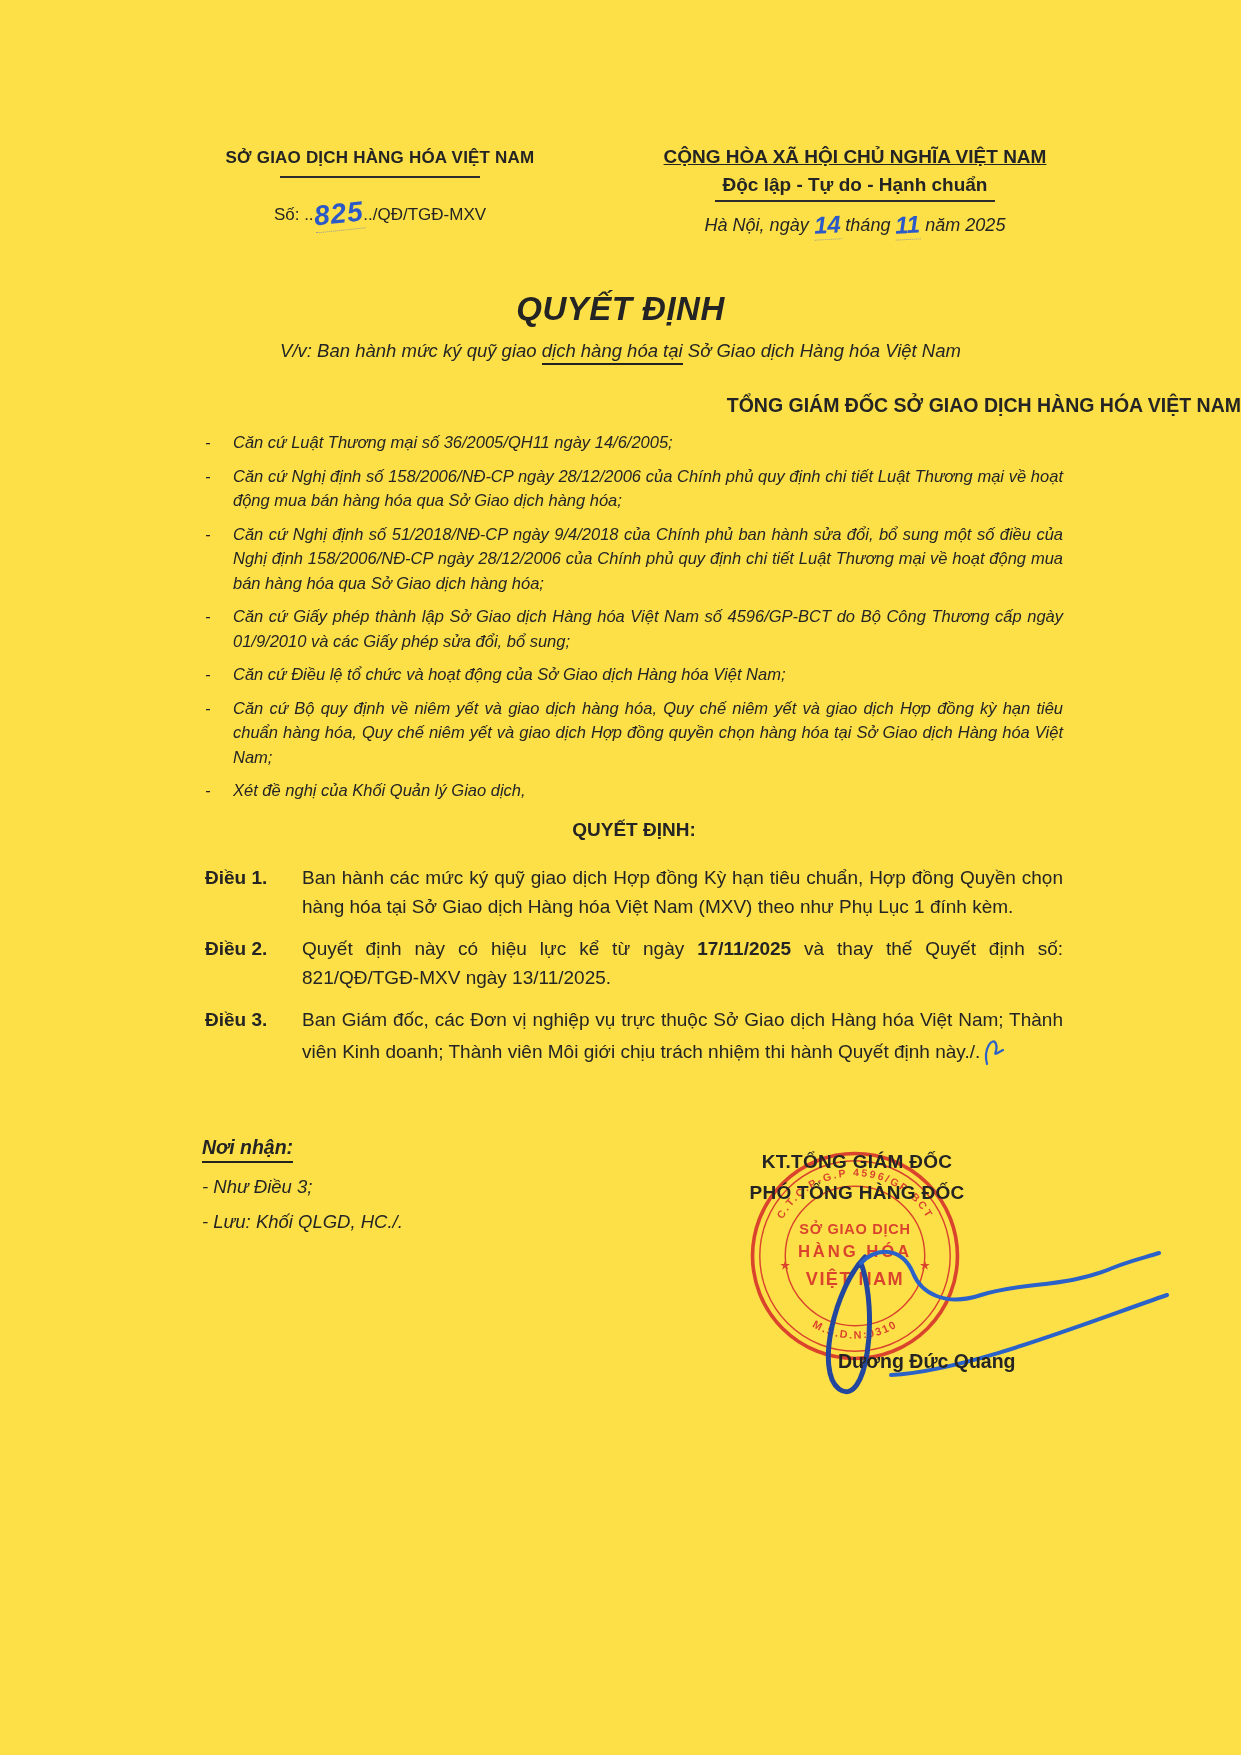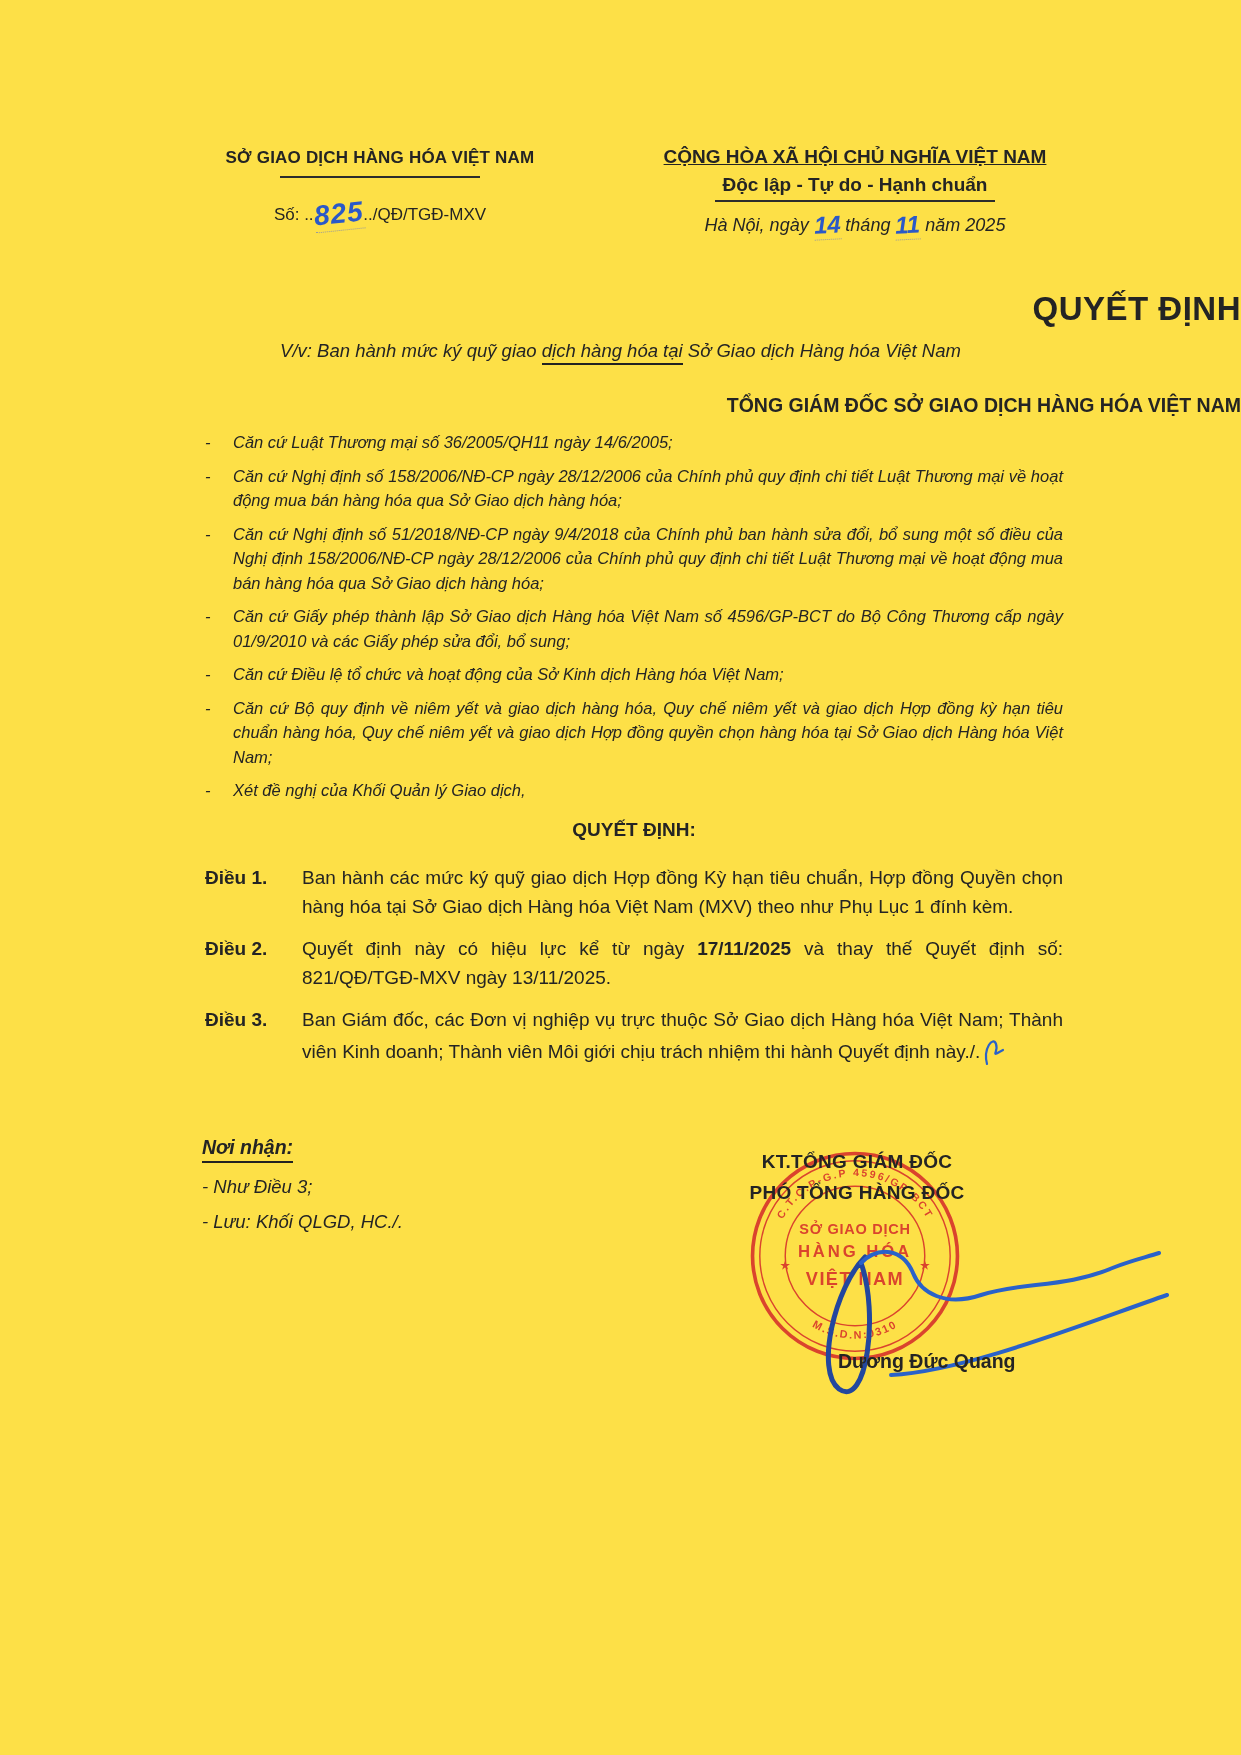--- a/index.html
+++ b/index.html
@@ -17,22 +17,22 @@
   .motto-1      { font-weight:700; font-size:19px;text-decoration:underline; }
   .motto-2      { display:inline-block; font-weight:700; font-size:19px; margin-top:6px;
                   border-bottom:2.5px solid #2c2c2c; padding:0 8px 4px; }
   .date-line    { margin-top:9px; font-style:italic; font-size:18px; }
   .hand         { color:#2b59c8; font-style:italic; font-weight:700; }
   .hand-number  { display:inline-block; font-size:28px; transform:rotate(-6deg);
                   vertical-align:-3px; letter-spacing:1px; border-bottom:1px dotted #9a9a9a; }
   .hand-date    { display:inline-block; font-size:24px; transform:rotate(-3deg);
                   vertical-align:-2px; border-bottom:1px dotted #9a9a9a; }
   
-  .title   { position:absolute; top:290px; left:0; width:100%; text-align:right;
-             font-weight:700; font-size:33px; letter-spacing:.5px; }
+  .title   { position:absolute; top:290px; left:0; width:100%; text-align:center;
+             font-weight:700; font-size:33px; letter-spacing:.5px;font-style:italic; }
   .subject { position:absolute; top:340px; left:0; width:100%; text-align:center;
              font-weight:400; font-style:italic; font-size:18.5px; }
   .subject-underline { border-bottom:2.5px solid #222; padding-bottom:2px; }
   .issuer-heading { position:absolute; top:394px; left:0; width:100%; text-align:right;
              font-weight:700; font-size:19.5px; }
   
   .body-col { position:absolute; left:205px; top:430px; width:858px; }
   .recital  { display:grid; grid-template-columns:28px 1fr; font-style:italic;
               font-size:16.5px; line-height:24.5px; margin-bottom:9px; text-align:justify; }
   .decide-heading { text-align:center; font-weight:700; font-size:19px; margin:16px 0 22px; }
@@ -103,21 +103,21 @@
     <div class="recital">
       <span class="dash">-</span>
       <span>Căn cứ Nghị định số 51/2018/NĐ-CP ngày 9/4/2018 của Chính phủ ban hành sửa đổi, bổ sung một số điều của Nghị định 158/2006/NĐ-CP ngày 28/12/2006 của Chính phủ quy định chi tiết Luật Thương mại về hoạt động mua bán hàng hóa qua Sở Giao dịch hàng hóa;</span>
     </div>
     <div class="recital">
       <span class="dash">-</span>
       <span>Căn cứ Giấy phép thành lập Sở Giao dịch Hàng hóa Việt Nam số 4596/GP-BCT do Bộ Công Thương cấp ngày 01/9/2010 và các Giấy phép sửa đổi, bổ sung;</span>
     </div>
     <div class="recital">
       <span class="dash">-</span>
-      <span>Căn cứ Điều lệ tổ chức và hoạt động của Sở Kinh dịch Hàng hóa Việt Nam;</span>
+      <span>Căn cứ Điều lệ tổ chức và hoạt động của Sở Giao dịch Hàng hóa Việt Nam;</span>
     </div>
     <div class="recital">
       <span class="dash">-</span>
       <span>Căn cứ Bộ quy định về niêm yết và giao dịch hàng hóa, Quy chế niêm yết và giao dịch Hợp đồng kỳ hạn tiêu chuẩn hàng hóa, Quy chế niêm yết và giao dịch Hợp đồng quyền chọn hàng hóa tại Sở Giao dịch Hàng hóa Việt Nam;</span>
     </div>
     <div class="recital">
       <span class="dash">-</span>
       <span>Xét đề nghị của Khối Quản lý Giao dịch,</span>
     </div>
 

